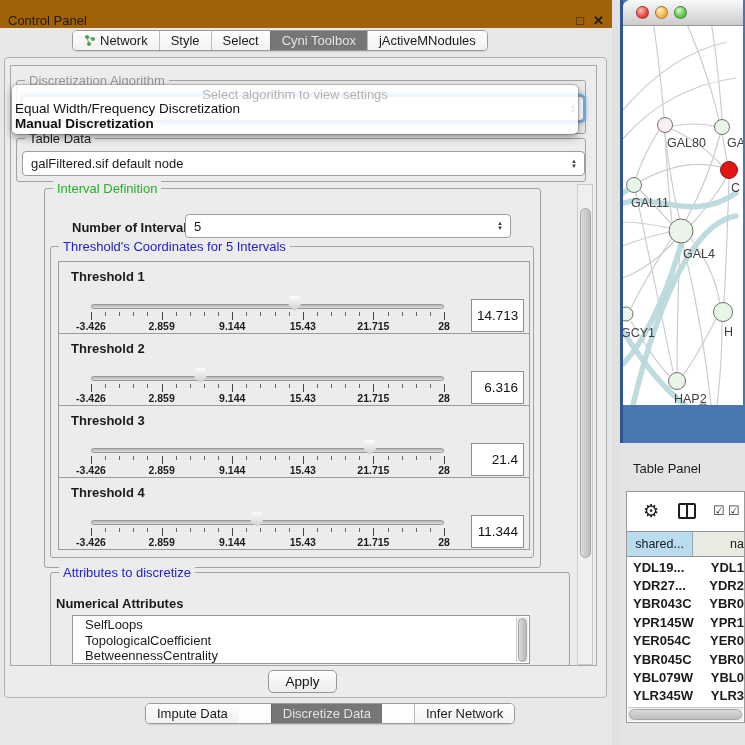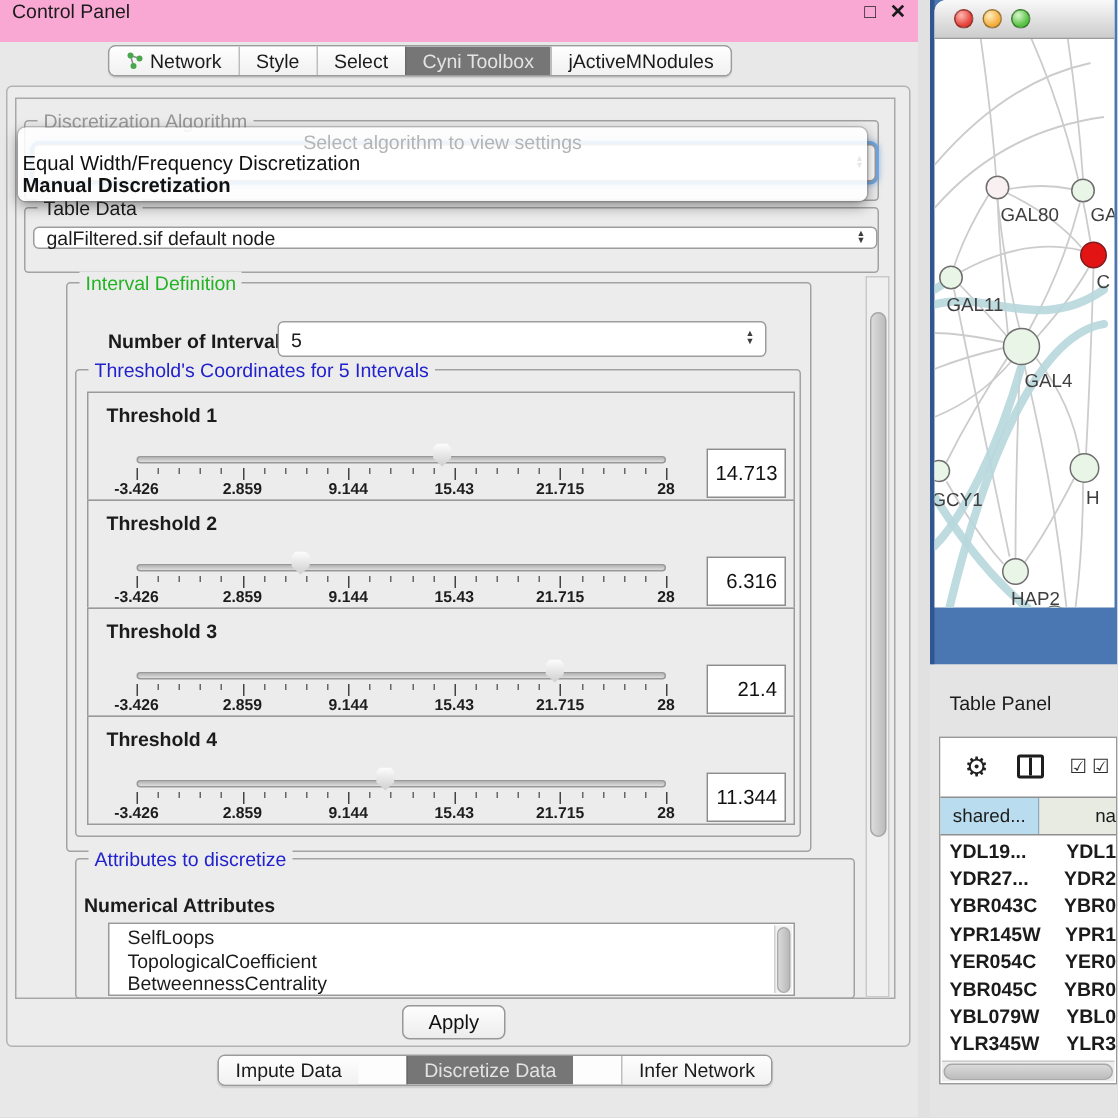--- a/index.html
+++ b/index.html
@@ -2,22 +2,22 @@
 <html><head>
 <meta charset="utf-8">
 <style>
   html,body{margin:0;padding:0;background:#d8d8d8;}
   *{box-sizing:border-box;}
   #root{position:relative;width:745px;height:745px;overflow:hidden;
         background:#e8e8e8;font-family:"Liberation Sans",sans-serif;color:#1b1b1b;}
   .abs{position:absolute;}
 
   
-  #titlebar{left:0;top:0;width:612px;height:28px;display:flex;align-items:flex-start;
-            padding:0 8px;font-size:13px;background:#f9a8d4;}
+  #titlebar{left:0;top:0;width:612px;height:28px;display:flex;align-items:flex-end;
+            padding:0 8px;font-size:13px;background:#a16207;}
   #titlebar .title{flex:1;}
   .win-icon{font-size:13px;font-weight:bold;color:#1a1a1a;margin-left:9px;cursor:default;}
 
   .segbar{display:flex;height:21px;border:1px solid #9b9b9b;border-radius:5px;
           background:#fdfdfd;overflow:hidden;box-shadow:0 1px 1px rgba(0,0,0,.12);}
   .seg{display:flex;align-items:center;gap:4px;padding:0 11px;font-size:13px;
        border-left:1px solid #bdbdbd;background:linear-gradient(#fefefe,#f1f1f1);cursor:default;}
   .seg:first-child{border-left:none;}
   .seg.sel{background:#767676;color:#e3e3e3;border-left-color:#6a6a6a;}
   #top-tabs{left:72px;top:30px;}
@@ -180,21 +180,21 @@
 
   <div id="algo-popup" class="abs">
     <div class="prompt">Select algorithm to view settings</div>
     <div class="item">Equal Width/Frequency Discretization</div>
     <div class="item bold">Manual Discretization</div>
   </div>
 
   <div class="abs groupbox" style="left:16px;top:138px;width:570px;height:44px;">
     <span class="group-title">Table Data</span>
   </div>
-  <div class="combo abs" style="left:22px;top:151px;width:563px;height:15px;">
+  <div class="combo abs" style="left:22px;top:151px;width:563px;height:25px;">
     <span>galFiltered.sif default node</span>
     <span class="stepper">
       <span>▲</span>
         <span>▼</span>
     </span>
   </div>
 
   <div class="abs groupbox" style="left:44px;top:188px;width:497px;height:380px;">
     <span class="group-title gt-green">Interval Definition</span>
   </div>

